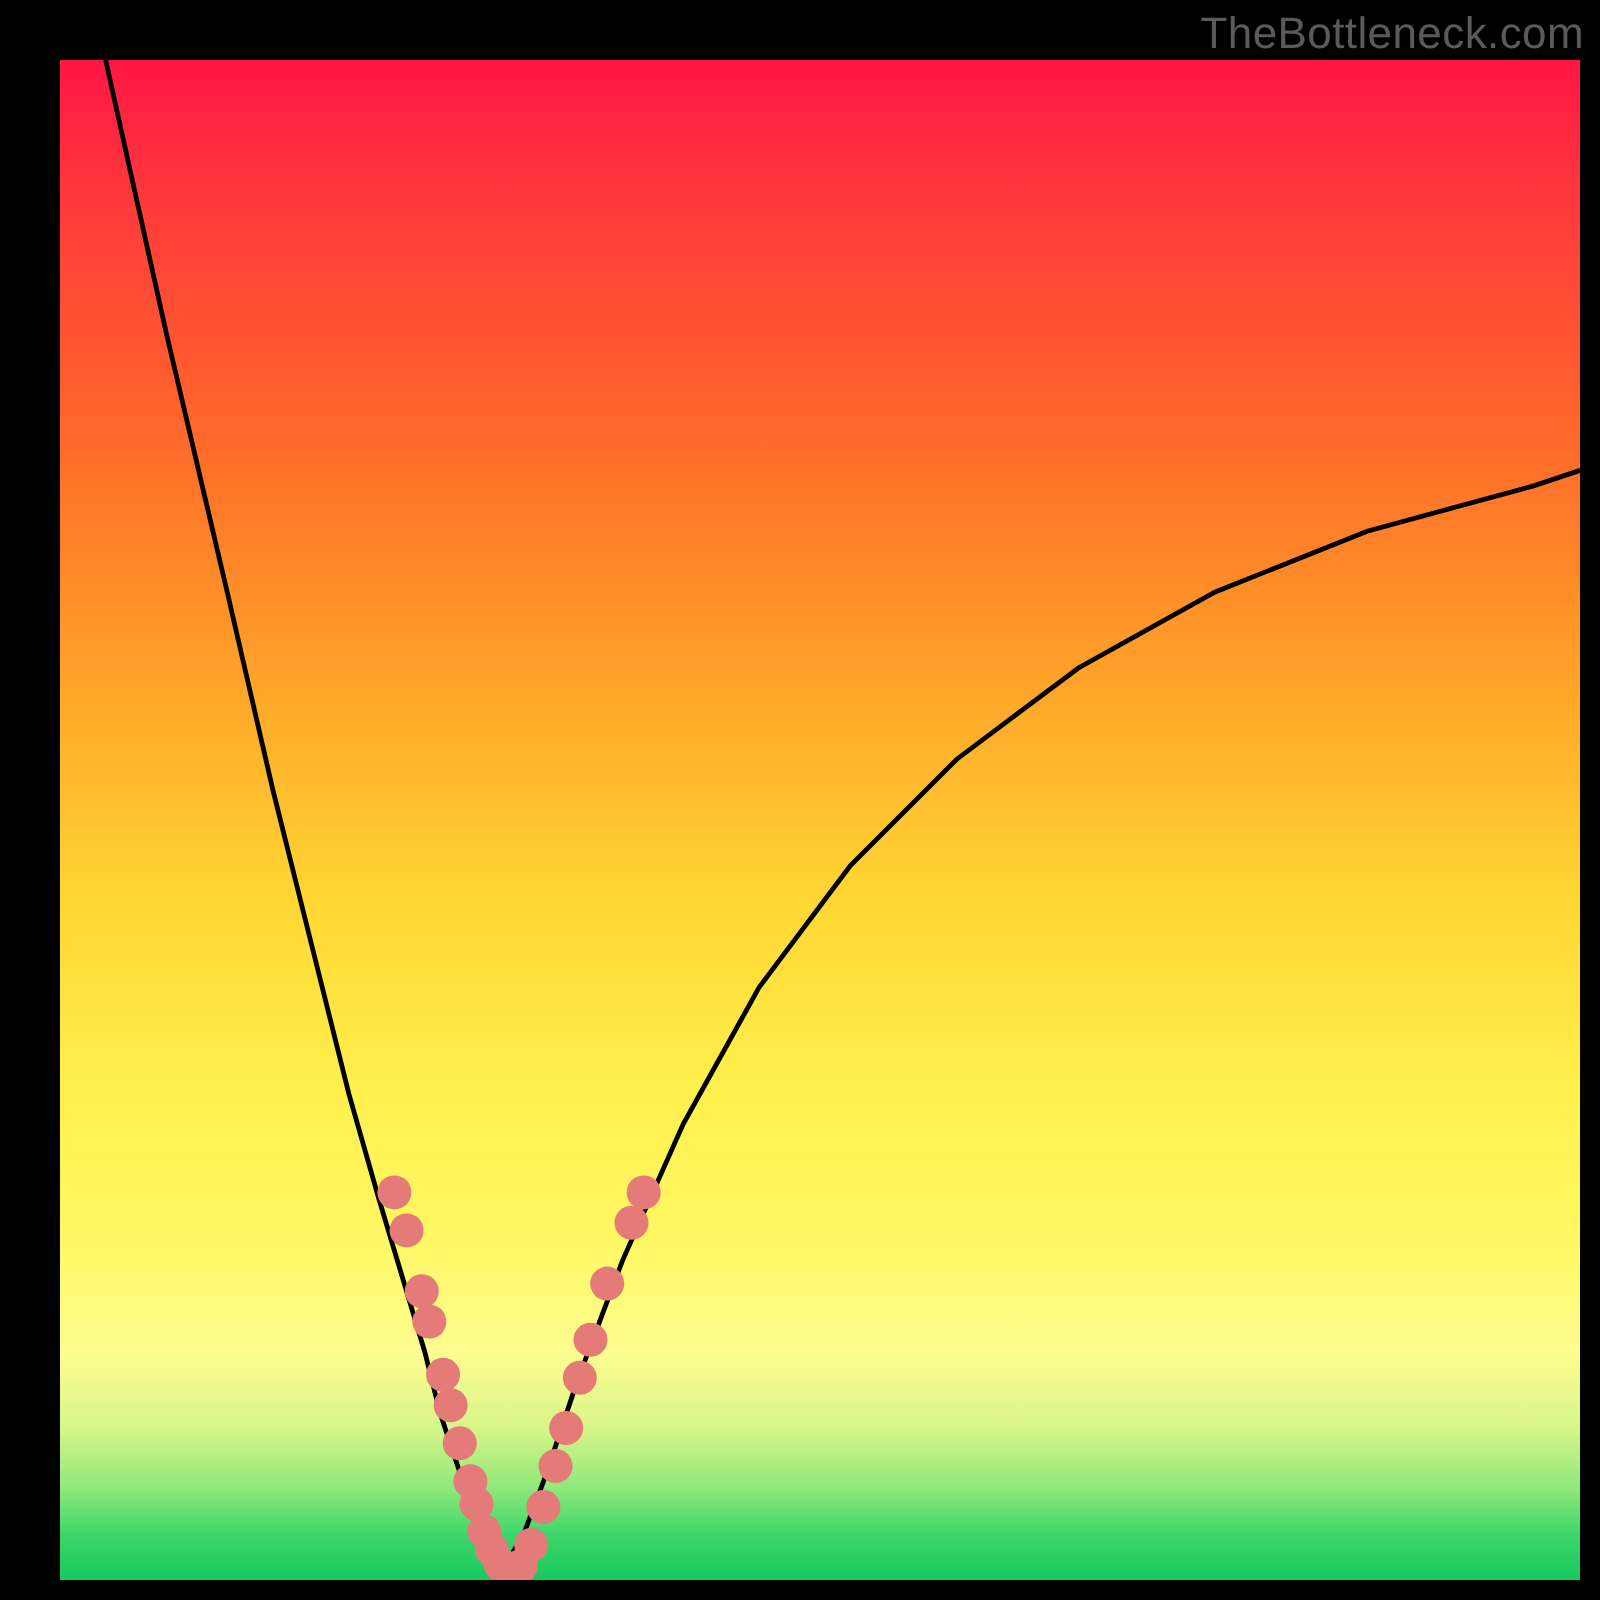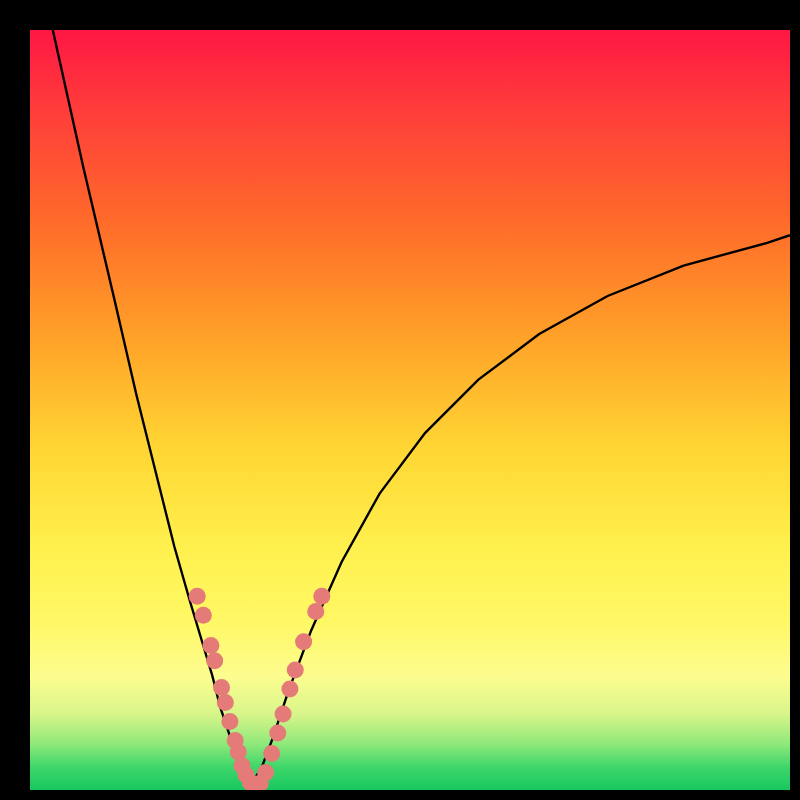--- a/index.html
+++ b/index.html
@@ -92,13 +92,14 @@
           <circle cx="247.76" cy="703.00" r="8.51" class="dot"></circle>
           <circle cx="253.08" cy="684.00" r="8.51" class="dot"></circle>
           <circle cx="259.92" cy="658.92" r="8.51" class="dot"></circle>
           <circle cx="265.24" cy="639.92" r="8.51" class="dot"></circle>
           <circle cx="273.60" cy="611.80" r="8.51" class="dot"></circle>
           <circle cx="285.76" cy="581.40" r="8.51" class="dot"></circle>
           <circle cx="291.84" cy="566.20" r="8.51" class="dot"></circle>
         </g>
     </svg>
   </div>
+  <div class="watermark">TheBottleneck.com</div>
 </div>
 
 </body></html>

